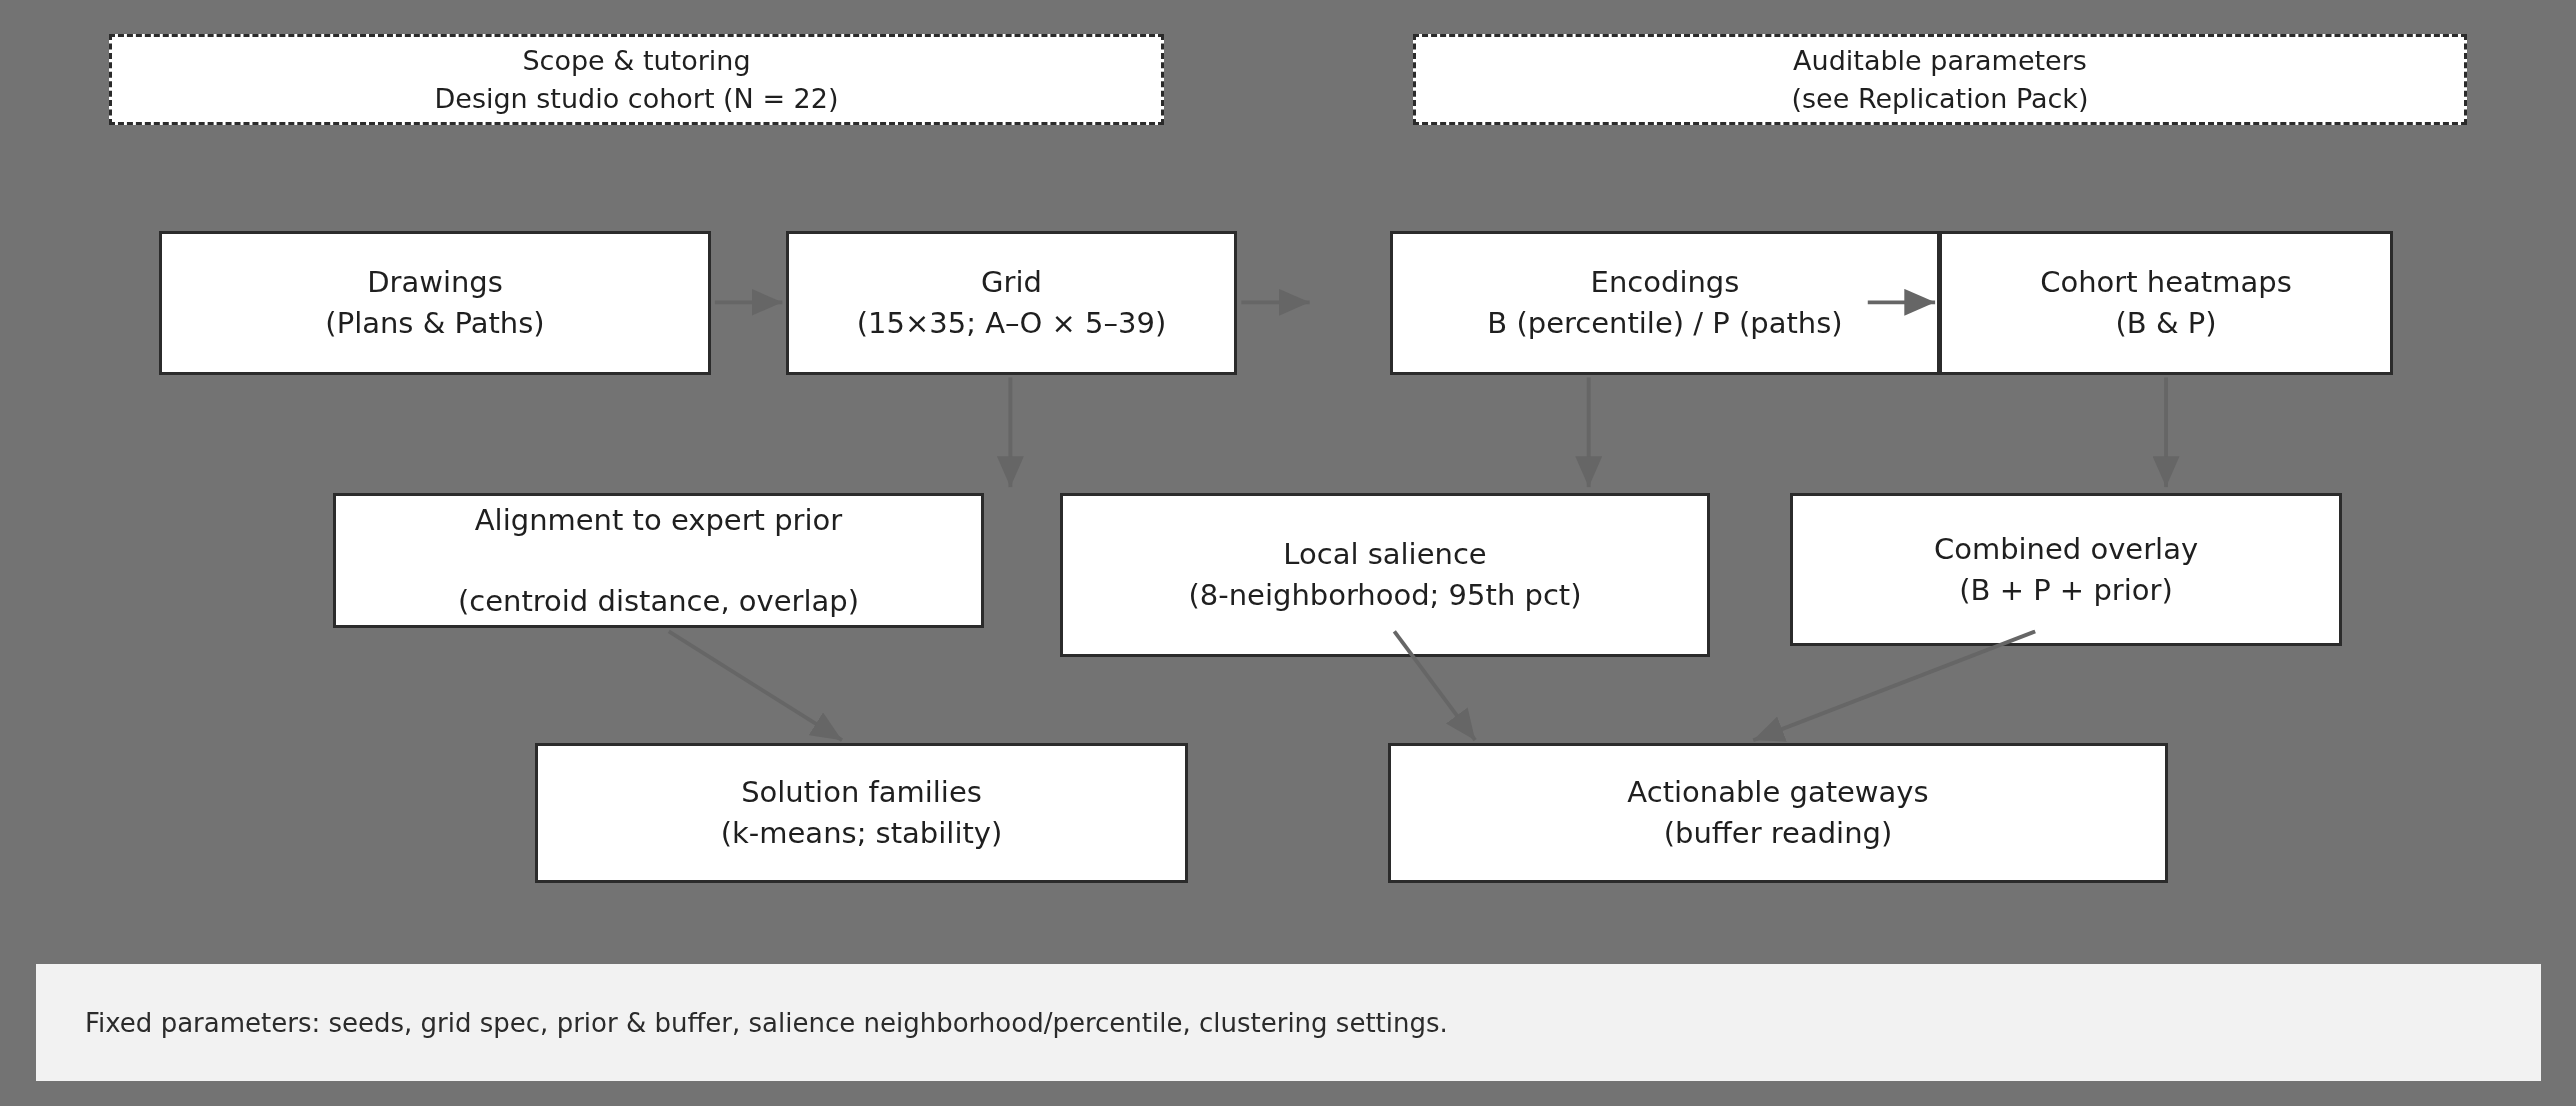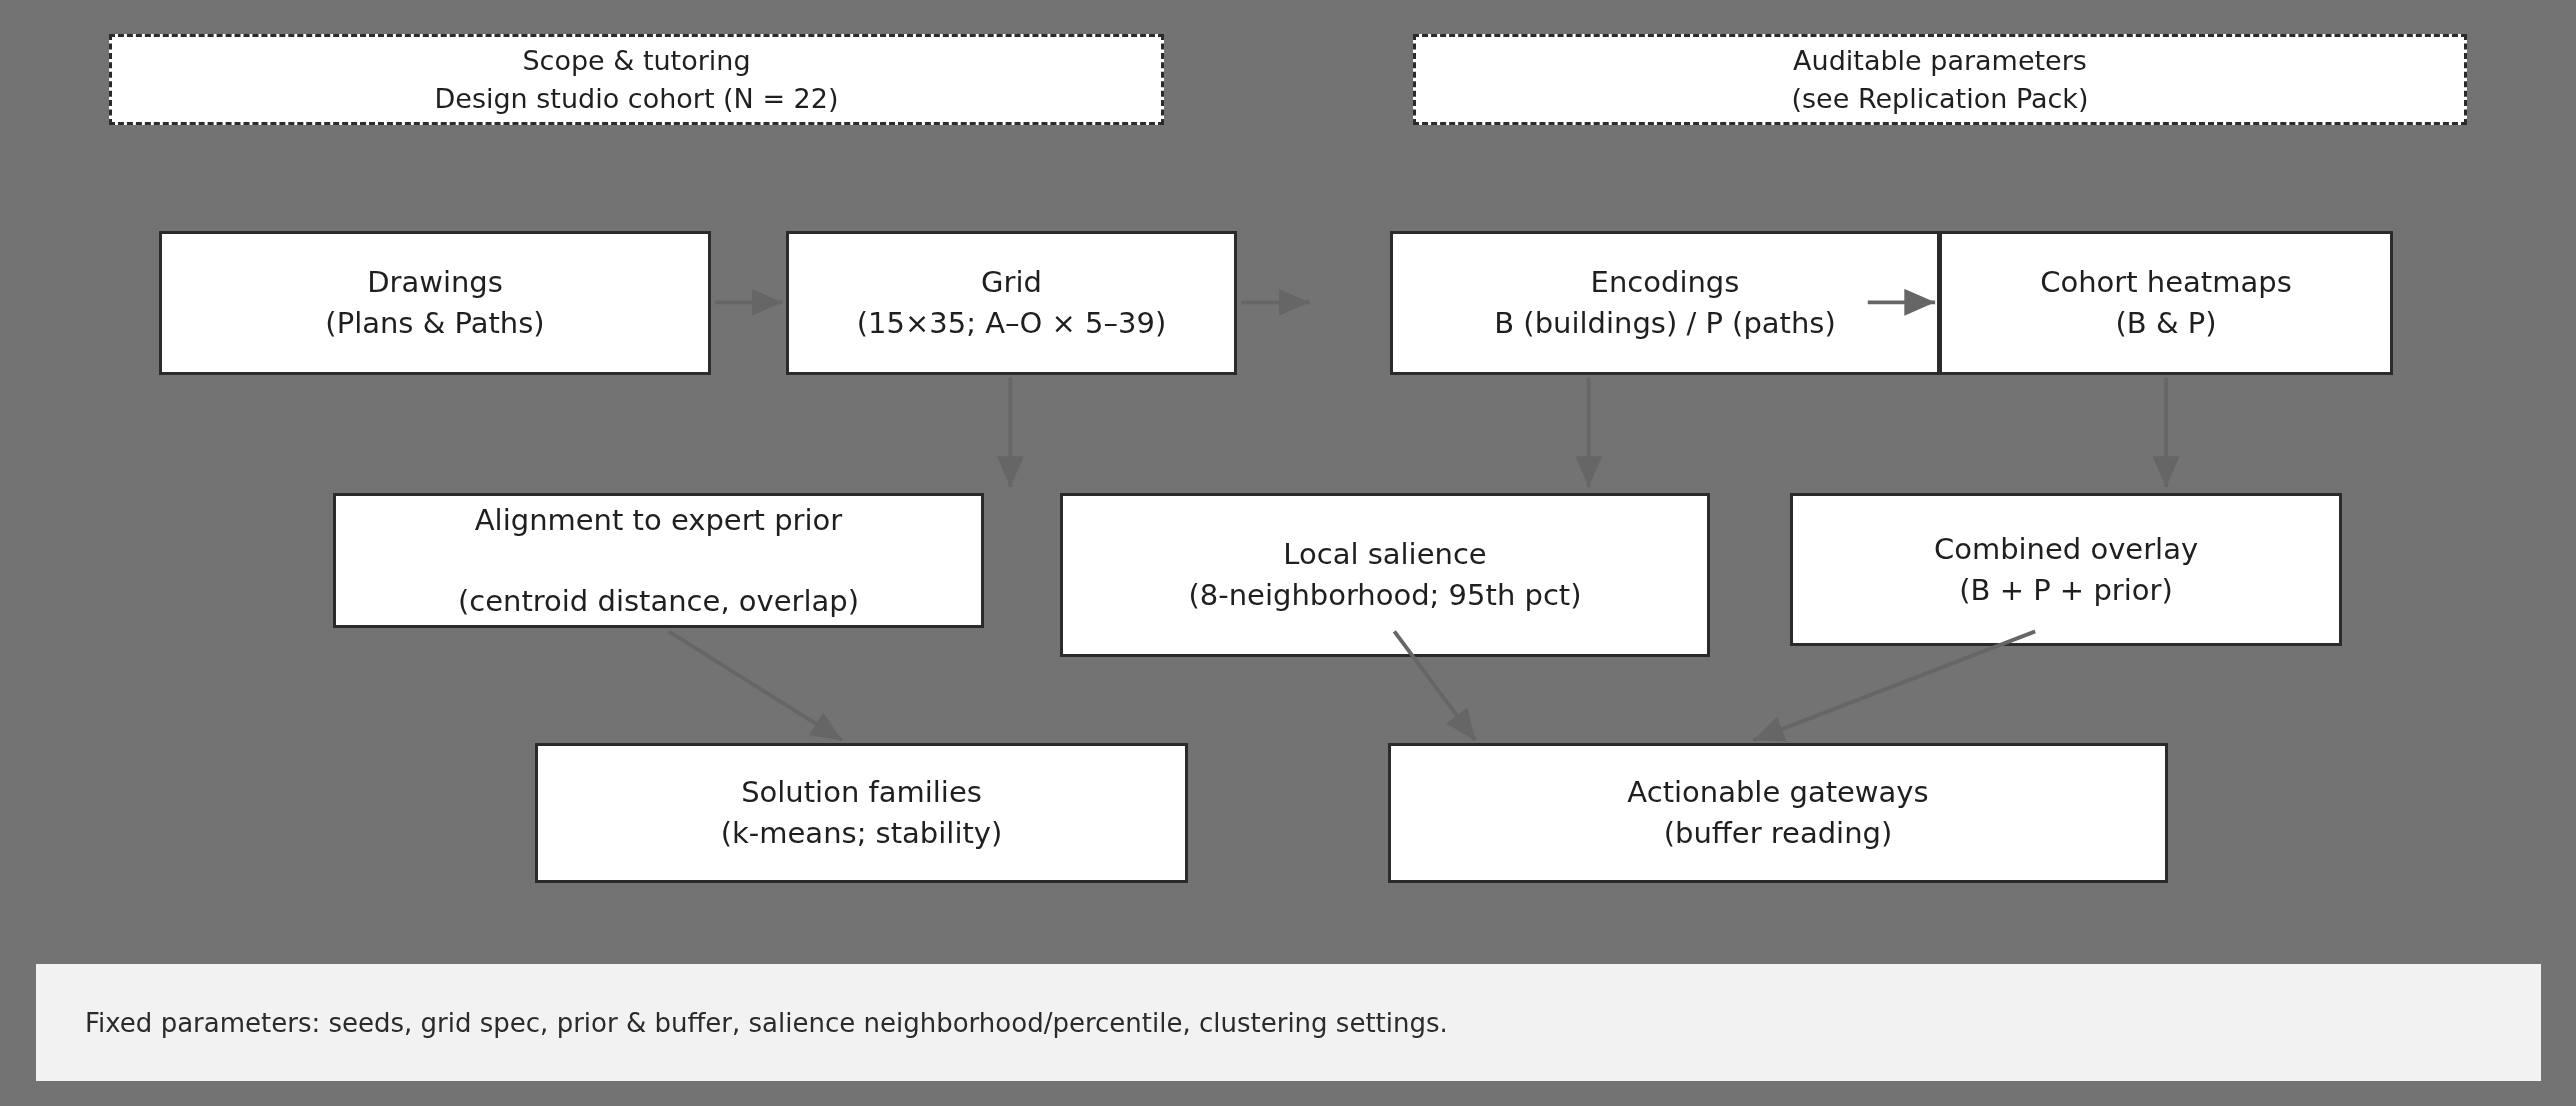--- a/index.html
+++ b/index.html
@@ -91,21 +91,21 @@
   <div class="node" style="left:159px; top:231px; width:552px; height:144px;">
     <div class="line">Drawings</div>
     <div class="line">(Plans &amp; Paths)</div>
   </div>
   <div class="node" style="left:786px; top:231px; width:451px; height:144px;">
     <div class="line">Grid</div>
     <div class="line">(15×35; A–O × 5–39)</div>
   </div>
   <div class="node" style="left:1390px; top:231px; width:550px; height:144px;">
     <div class="line">Encodings</div>
-    <div class="line">B (buildings) / P (paths)</div>
+    <div class="line">B (percentile) / P (paths)</div>
   </div>
   <div class="node" style="left:1939px; top:231px; width:454px; height:144px;">
     <div class="line">Cohort heatmaps</div>
     <div class="line">(B &amp; P)</div>
   </div>
 
   <div class="node" style="left:333px; top:493px; width:651px; height:135px;gap:40px;">
     <div class="line">Alignment to expert prior</div>
     <div class="line">(centroid distance, overlap)</div>
   </div>

